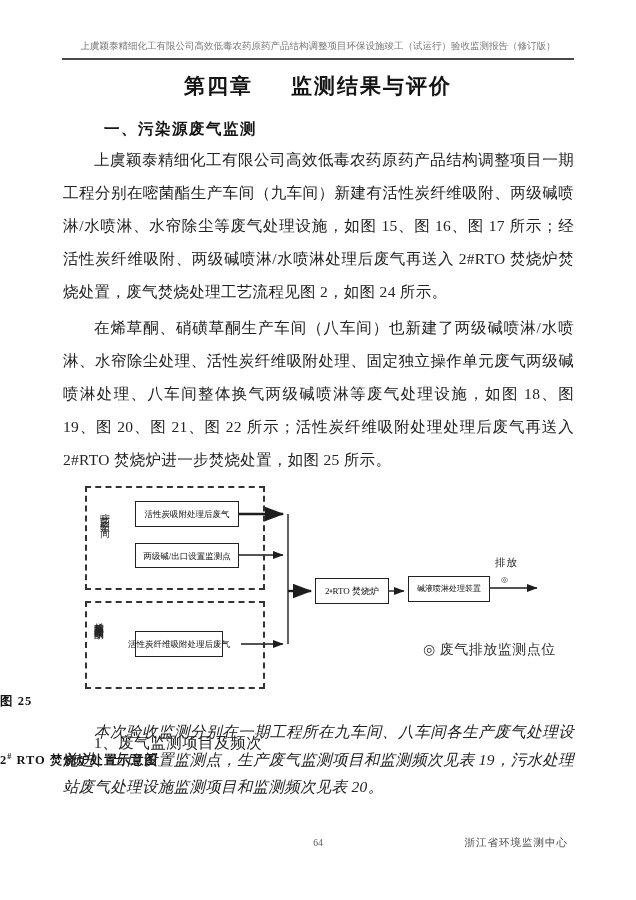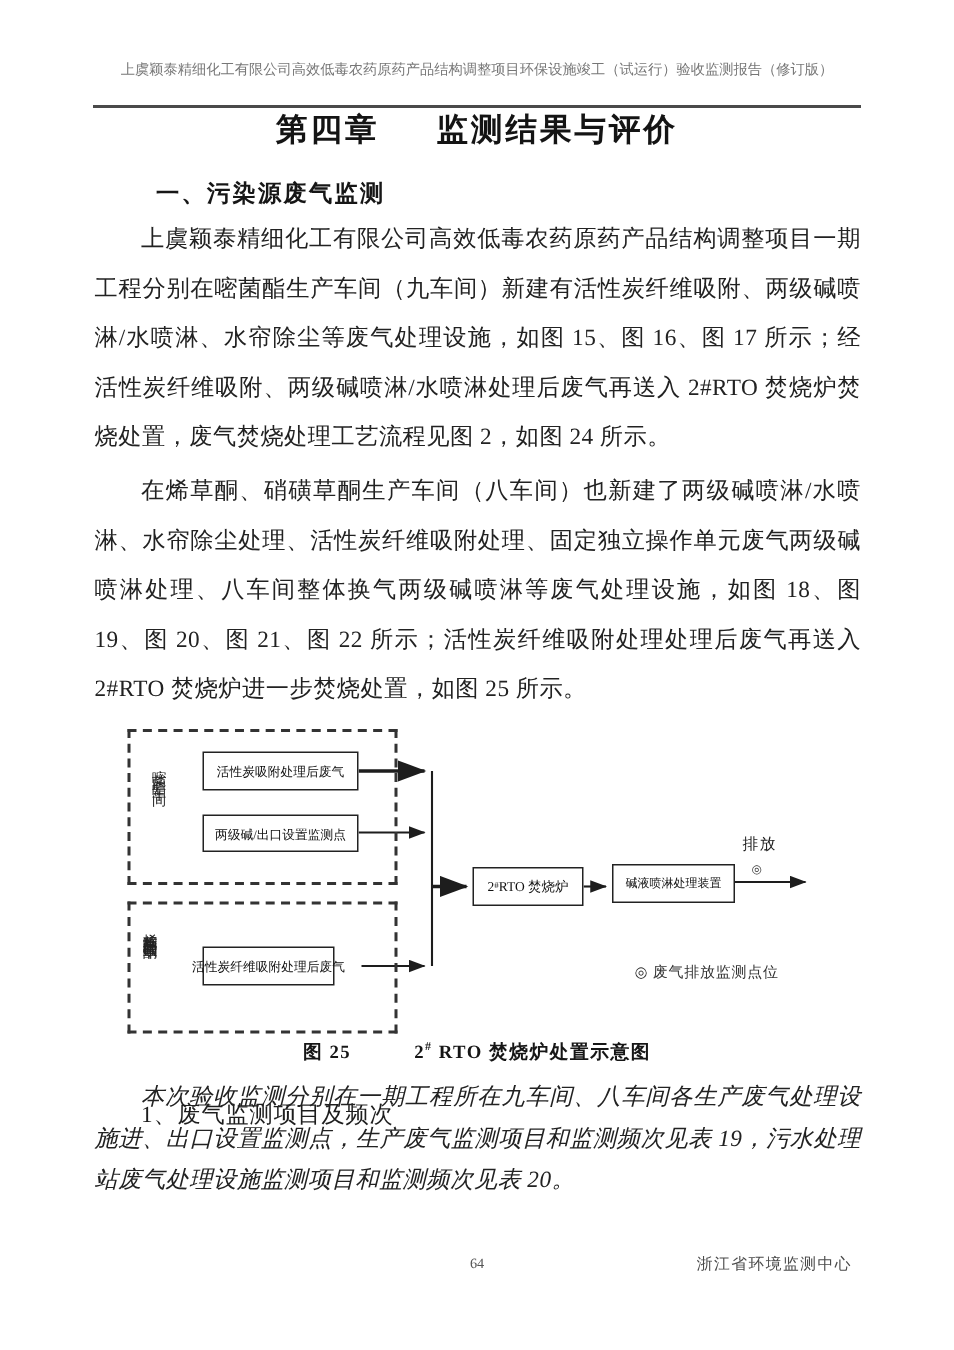--- a/index.html
+++ b/index.html
@@ -4,21 +4,21 @@
 <style>
   html,body{margin:0;padding:0;background:#e8e8e8;}
   .page{
     position:relative;width:636px;height:900px;background:#ffffff;
     margin:0 auto;font-family:"Liberation Serif","DejaVu Serif",serif;
     color:#1f1f1f;overflow:hidden;
   }
   .header-line{
     position:absolute;left:62px;top:40px;width:512px;
     font-size:9.5px;color:#5f5f5f;text-align:center;white-space:nowrap;
-    padding-bottom:17px;border-bottom:2px solid #2b2b2b;opacity:.85;
+    padding-bottom:5px;border-bottom:2px solid #2b2b2b;opacity:.85;
     overflow:hidden;
   }
   .chapter-title{
     position:absolute;left:0;top:72px;width:100%;
     display:flex;justify-content:center;gap:38px;
     font-size:21px;font-weight:bold;letter-spacing:2px;color:#141414;text-align:center;
   }
   .section-heading{
     position:absolute;left:104px;top:119px;
     font-size:15.5px;font-weight:bold;letter-spacing:1.5px;color:#161616;
@@ -53,26 +53,26 @@
     padding:0 1px;box-sizing:border-box;white-space:nowrap;
   }
   .box1{left:72px;top:17px;width:104px;height:26px;}
   .box2{left:72px;top:59px;width:104px;height:25px;}
   .box3{left:72px;top:147px;width:88px;height:26px;}
   .rto-box{left:252px;top:94px;width:74px;height:26px;font-size:9px;}
   .scrubber-box{left:345px;top:92px;width:82px;height:26px;font-size:8px;}
   .flow-box sup{font-size:6px;vertical-align:super;}
   .outlet-label{position:absolute;left:432px;top:72px;font-size:10.5px;color:#1d1d1d;letter-spacing:1px;}
   .outlet-mark{position:absolute;left:438px;top:91px;font-size:8px;color:#333;}
-  .legend{position:absolute;left:360px;top:157px;font-size:10px;color:#333;letter-spacing:.5px;}
+  .legend{position:absolute;left:360px;top:157px;font-size:14px;color:#333;letter-spacing:.5px;}
   .connectors{position:absolute;left:0;top:0;width:511px;height:206px;}
   .figure-caption{
     position:absolute;left:0;top:693px;width:100%;
-    display:flex;justify-content:center;gap:42px;
-    font-size:12.5px;font-weight:bold;letter-spacing:1px;color:#161616;
+    display:flex;gap:42px;
+    font-size:12.5px;font-weight:bold;letter-spacing:1px;color:#161616;flex-direction:column;
   }
   .figure-caption sup{font-size:8px;}
   .page-number{
     position:absolute;left:0;top:838px;width:100%;text-align:center;
     font-size:9.5px;color:#555;
   }
   .footer-org{
     position:absolute;right:68px;top:836px;
     font-size:10.5px;color:#4a4a4a;letter-spacing:1px;
   }

